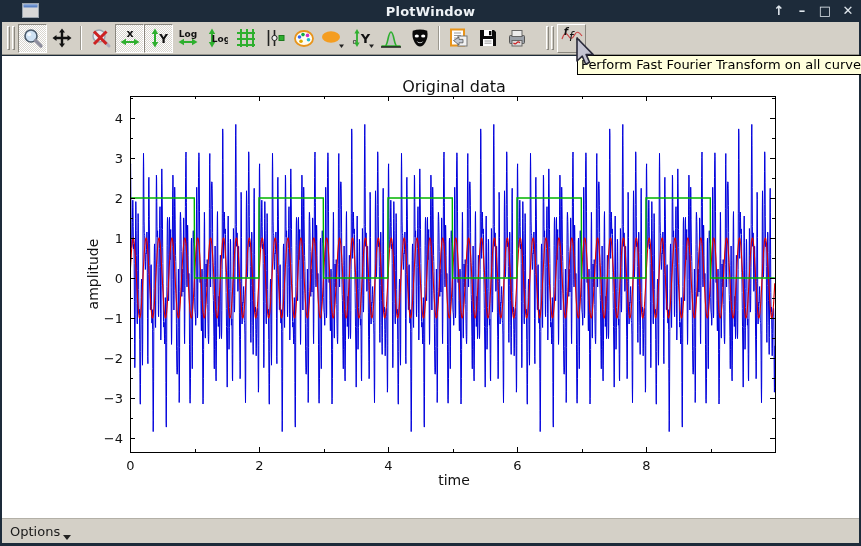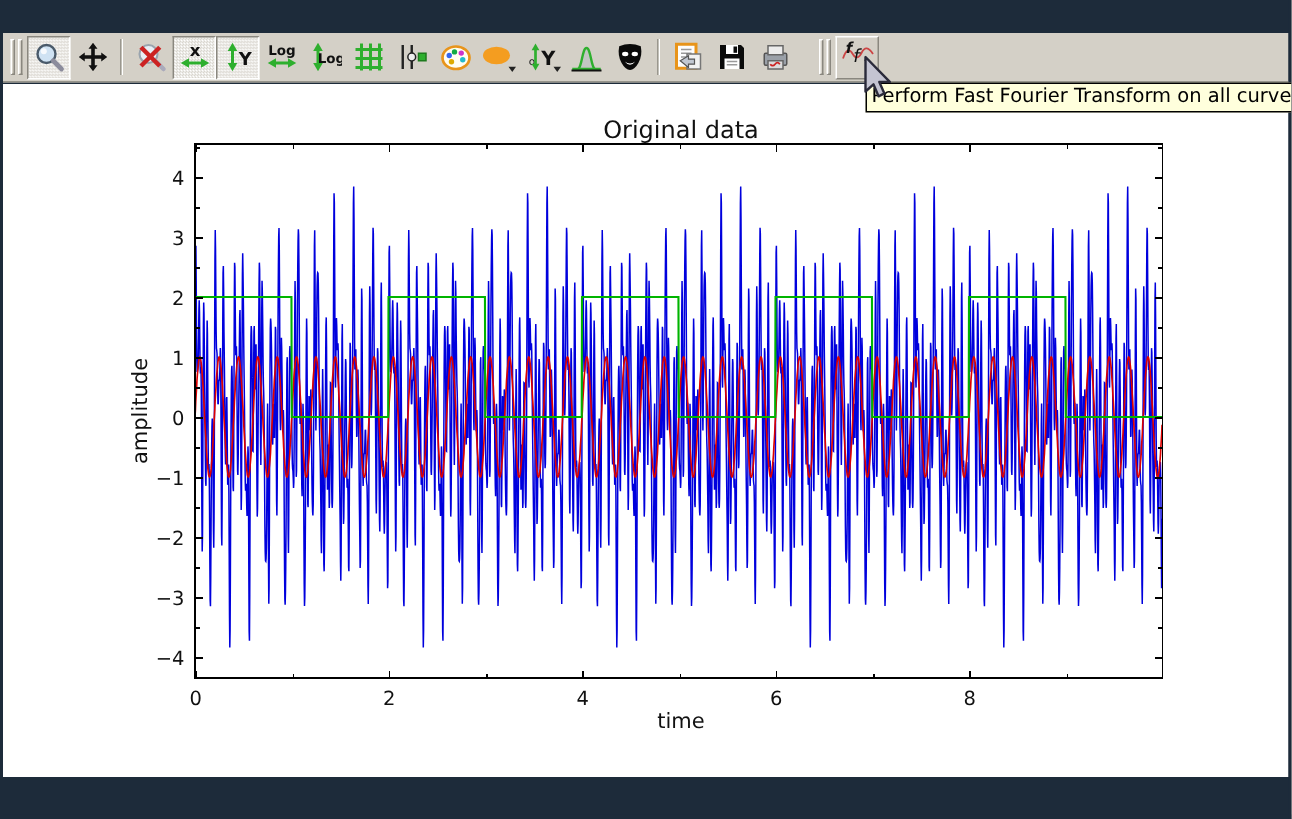--- a/index.html
+++ b/index.html
@@ -70,20 +70,36 @@
     background:#ffffdc;border:1px solid #000;color:#000;
     font-size:13px;line-height:18px;padding:0 3px;white-space:nowrap;
   }
   .cursor{position:absolute;left:575px;top:37px;z-index:6;}
 </style>
 </head>
 <body>
 
 <div class="window">
 
+  <div class="titlebar">
+    <span class="win-icon">
+      <svg width="17" height="15" viewBox="0 0 17 15">
+        <rect x="0.5" y="0.5" width="16" height="14" fill="#d8d8d8" stroke="#9aa4ae"></rect>
+        <rect x="1.5" y="1.5" width="14" height="3" fill="#5b82c4"></rect>
+        <rect x="1.5" y="1.5" width="14" height="1" fill="#84a6dd"></rect>
+      </svg>
+    </span>
+    <span class="title">PlotWindow</span>
+    <span class="tb-controls">
+      <span class="tb-btn">↑</span>
+      <span class="tb-btn">–</span>
+      <span class="tb-btn">□</span>
+      <span class="tb-btn">✕</span>
+    </span>
+  </div>
 
   <div class="toolbar">
     <span class="handle">
         <i></i>
         <i></i>
       </span>
 
     <span class="btn checked">
       <svg width="22" height="22" viewBox="0 0 22 22">
         <circle cx="9" cy="9" r="6" fill="#cfe2f3" stroke="#4a5a6a" stroke-width="1.6"></circle>
@@ -345,20 +361,25 @@
           <line x1="773" y1="82.5" x2="770" y2="82.5" stroke="#000" stroke-width="1" shape-rendering="crispEdges"></line>
           <line x1="128" y1="42.5" x2="131" y2="42.5" stroke="#000" stroke-width="1" shape-rendering="crispEdges"></line>
           <line x1="773" y1="42.5" x2="770" y2="42.5" stroke="#000" stroke-width="1" shape-rendering="crispEdges"></line>
         </g>
       <text x="452" y="36" text-anchor="middle" font-size="16" fill="#111">Original data</text>
       <text x="452" y="429" text-anchor="middle" font-size="14" fill="#111">time</text>
       <text transform="translate(96,218) rotate(-90)" text-anchor="middle" font-size="14" fill="#111">amplitude</text>
     </svg>
   </div>
 
+  <div class="optionsbar">
+    <span>
+      <span>Options</span><span class="opt-caret"></span>
+    </span>
+  </div>
 
   <div class="tooltip">Perform Fast Fourier Transform on all curves</div>
   <div class="cursor">
     <svg width="22" height="30" viewBox="0 0 22 30">
       <path d="M2 1 L2 24 L7.3 19.2 L10.7 27.2 L14.6 25.3 L11.2 17.6 L18.2 17.6 Z" fill="#c4c4d2" stroke="#2a2a3a" stroke-width="1.6" stroke-linejoin="round"></path>
     </svg>
   </div>
 
   <div class="window-borders"></div>
 </div>

